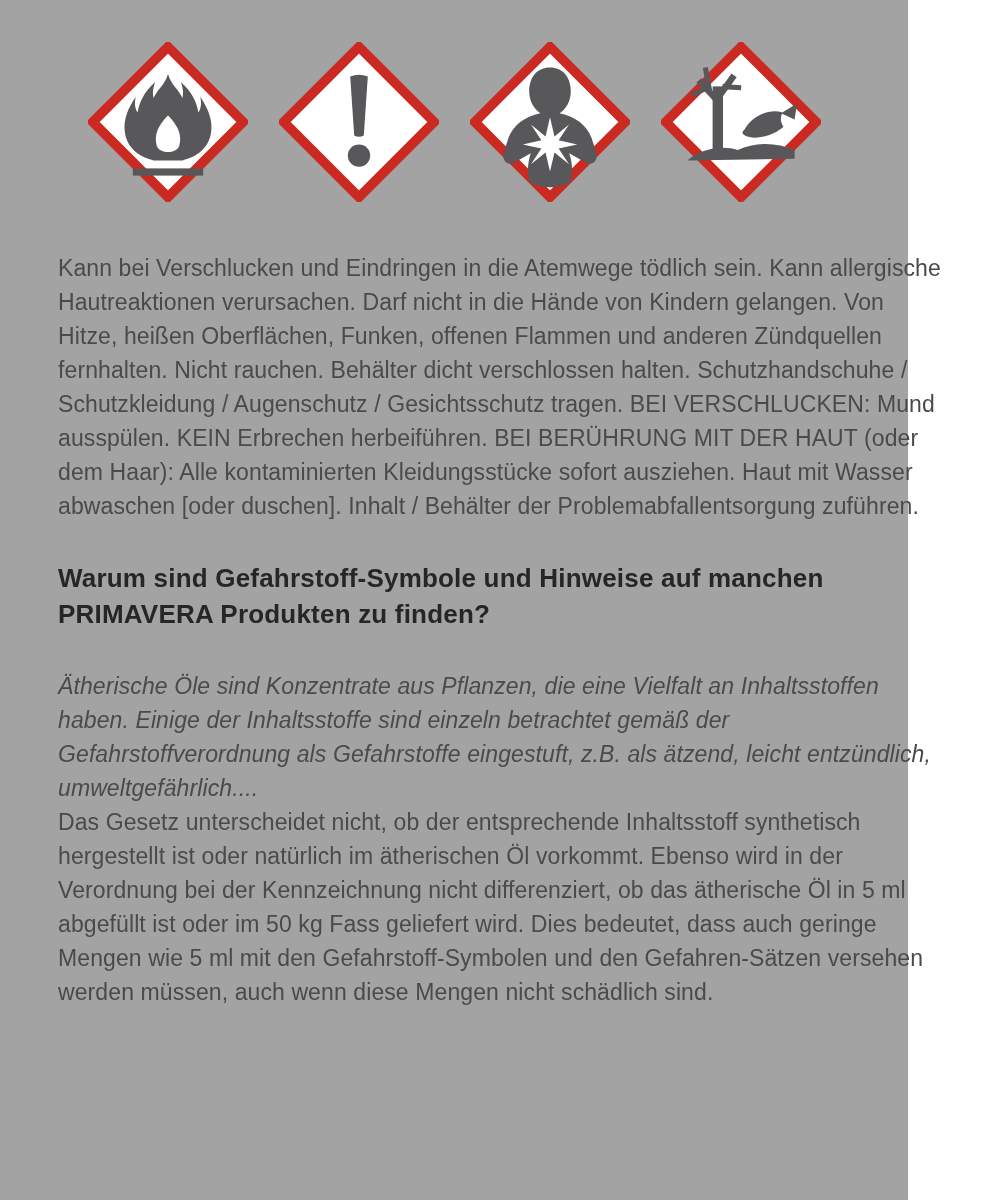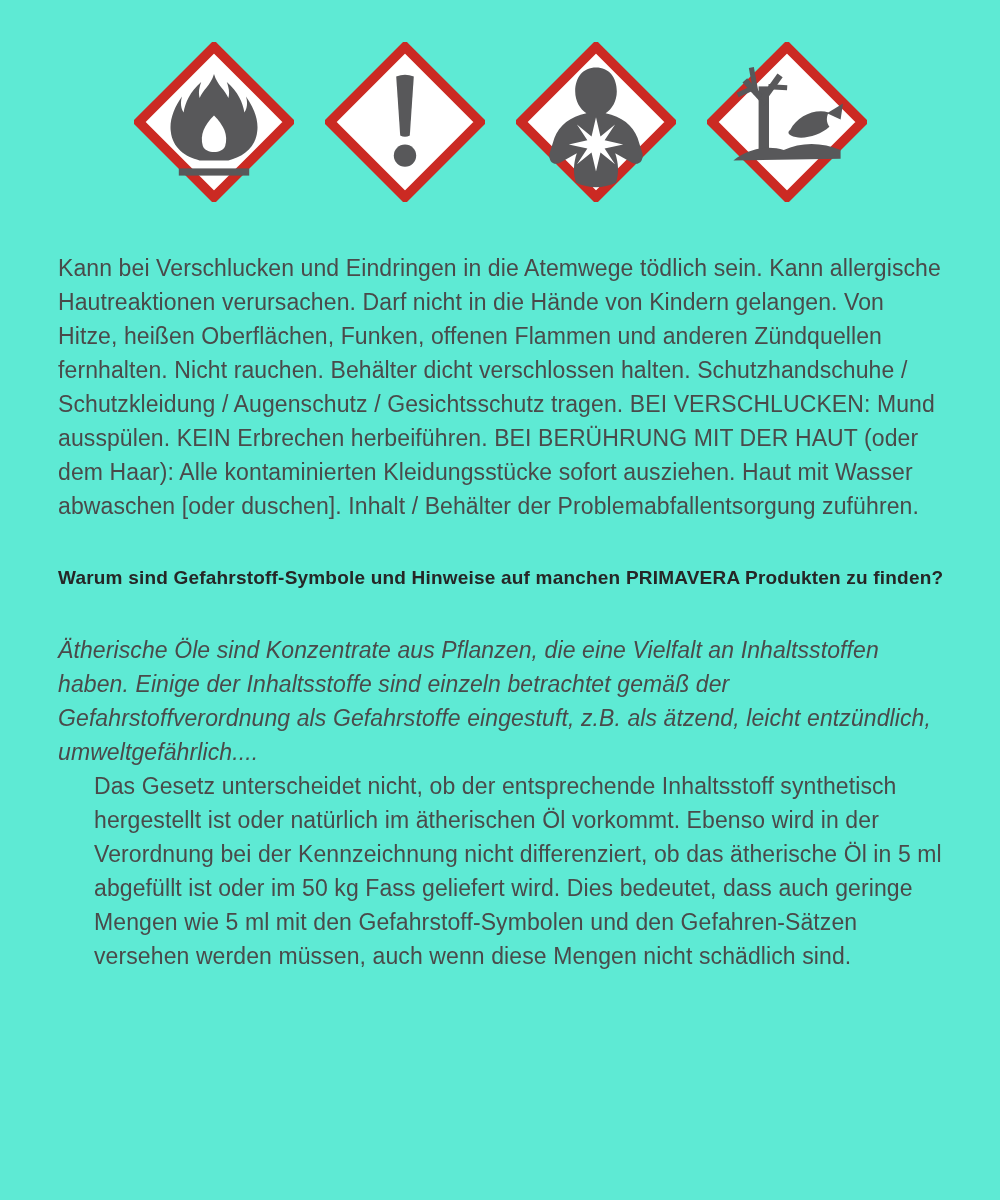--- a/index.html
+++ b/index.html
@@ -7,23 +7,23 @@
     padding: 0;
     background: #ffffff;
   }
   body {
     width: 1000px;
     height: 1200px;
     font-family: "Liberation Sans", sans-serif;
     overflow: hidden;
   }
   .page {
-    width: 1000px;
+    width: 908px;
     height: 1200px;
-    background: #5eead4;
+    background: #a3a3a3;
     box-sizing: border-box;
   }
   .pictogram-row {
     display: flex;
     justify-content: center;
     align-items: center;
     gap: 31px;
     padding-top: 42px;
   }
   .pictogram {
@@ -46,33 +46,32 @@
     line-height: 34px;
     letter-spacing: 0.1px;
     color: #4a4a4a;
     font-weight: 400;
   }
   .para-hazard {
     margin-top: 49px;
   }
   .section-heading {
     margin: 37px 0 0 0;
-    font-size: 19px;
+    font-size: 26px;
     line-height: 36px;
     letter-spacing: 0.2px;
     color: #262626;
     font-weight: 700;
   }
   .para-info-1 {
     margin-top: 37px;
     font-style: italic;
   }
   .para-info-2 {
     margin-top: 0;
-    margin-left: 36px;
   }
 </style>
 </head>
 <body>
 
 <div class="page">
 
   <div class="pictogram-row">
 
     <span class="pictogram">

